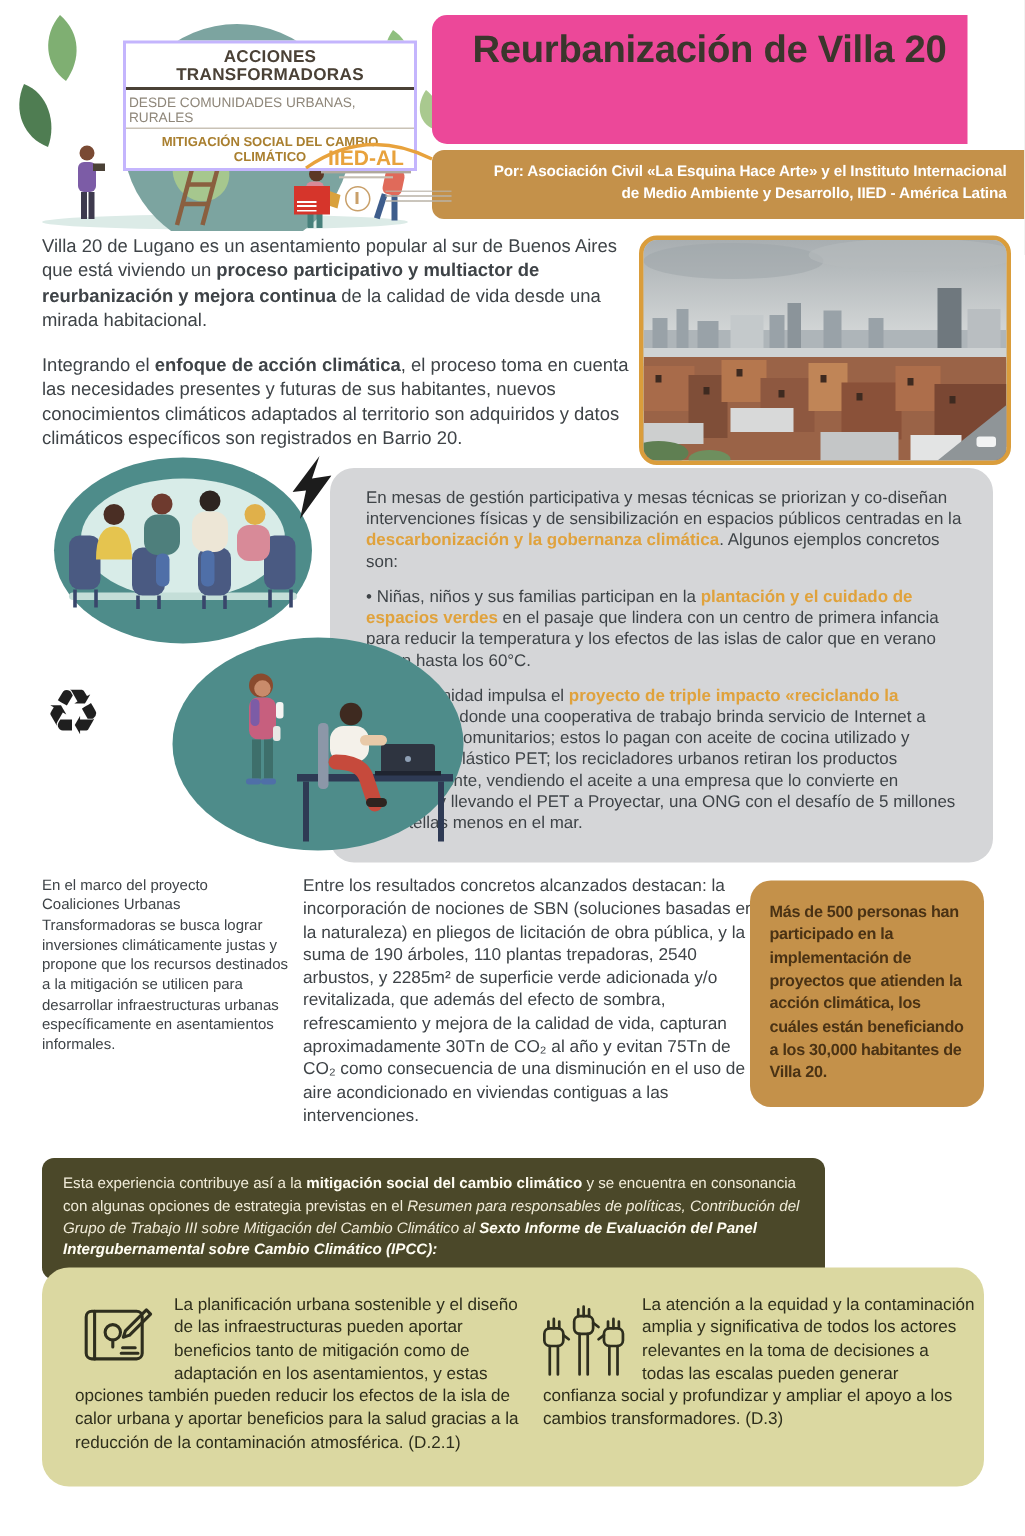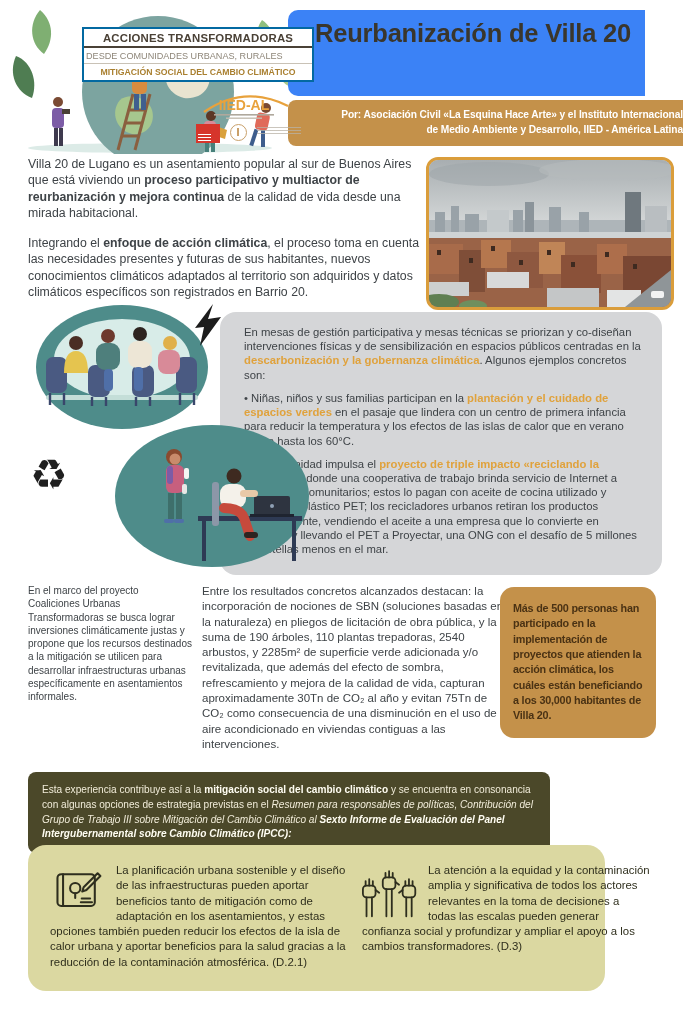--- a/index.html
+++ b/index.html
@@ -1,41 +1,41 @@
 <!DOCTYPE html>
 <html><head>
 <meta charset="utf-8">
 <style>
   html,body{margin:0;padding:0;background:#e9e9e9;}
   .page{position:relative;width:683px;height:1024px;background:#ffffff;overflow:hidden;
         font-family:"Liberation Sans","DejaVu Sans",sans-serif;color:#3E4347;margin:0 auto;}
 
   
   .hero{position:absolute;left:0;top:0;width:300px;height:154px;}
-  .badge{position:absolute;left:82px;top:27px;width:232px;background:#fff;border:2px solid #0369a1;box-sizing:border-box;z-index:4;}
+  .badge{position:absolute;left:82px;top:27px;width:196px;background:#fff;border:2px solid #c4b5fd;box-sizing:border-box;z-index:4;}
   .badge-title{font-size:11.4px;font-weight:bold;color:#4A4136;text-align:center;padding:3px 2px 2px;border-bottom:2px solid #4A4136;letter-spacing:.2px;}
   .badge-line{font-size:9.1px;color:#8E8679;padding:2.5px 2px;border-bottom:1px solid #C9C2B6;}
   .badge-line.second{border-bottom:1.5px solid #4A4136;}
   .badge-hl{font-size:8.7px;font-weight:bold;color:#A97F2F;text-align:center;padding:3px 1px;}
   .iied{position:absolute;left:188px;top:88px;width:112px;height:36px;z-index:4;}
   .plogos{position:absolute;left:196px;top:124px;display:flex;gap:10px;align-items:flex-start;z-index:4;}
   .plogo-red{width:24px;height:19px;background:#D6352B;position:relative;}
   .plogo-red i{position:absolute;left:2px;bottom:2px;width:13px;height:7px;
       background:repeating-linear-gradient(#fff 0 1.2px, transparent 1.2px 3px);}
   .plogo-tree{width:15px;height:15px;border-radius:50%;border:1.3px solid #C9A06A;position:relative;}
   .plogo-tree i{position:absolute;left:6px;top:3px;width:1.6px;height:8px;background:#C9A06A;}
   .plogo-text{width:44px;height:9px;margin-top:3px;opacity:.75;
       background:repeating-linear-gradient(#B9B2A6 0 1.1px, transparent 1.1px 3.2px);}
-  .title-box{position:absolute;left:288px;top:10px;width:357px;height:86px;background:#3b82f6;
+  .title-box{position:absolute;left:288px;top:10px;width:357px;height:86px;background:#ec4899;
       border-radius:10px 0 0 10px;box-sizing:border-box;padding:9px 14px 0 0;text-align:right;}
   .doc-title{font-size:25.5px;font-weight:bold;color:#3A362C;letter-spacing:-.2px;line-height:1.12;white-space:nowrap;}
   .doc-sub{font-size:18.5px;color:#fff;line-height:1.25;margin-top:3px;white-space:nowrap;}
   .byline-box{position:absolute;left:288px;top:100px;width:395px;height:46px;background:#C4914A;
       border-radius:8px 0 0 8px;box-sizing:border-box;display:flex;flex-direction:column;justify-content:center;
-      padding-right:0;text-align:right;color:#fff;font-weight:bold;font-size:10.2px;line-height:1.45;letter-spacing:-.1px;}
+      padding-right:12px;text-align:right;color:#fff;font-weight:bold;font-size:10.2px;line-height:1.45;letter-spacing:-.1px;}
   .byline-box div{white-space:nowrap;}
 
   
   .intro{position:absolute;left:28px;top:156px;width:394px;font-size:12.3px;line-height:1.34;}
   .intro p{margin:0 0 13px;}
   .photo{position:absolute;left:426px;top:157px;width:242px;height:147px;border:3px solid #DA9D3B;
       border-radius:12px;overflow:hidden;background:#C9CDCE;}
 
   
   .gray-panel{position:absolute;left:220px;top:312px;width:442px;min-height:252px;background:#D5D6D8;
@@ -57,21 +57,21 @@
       box-sizing:border-box;padding:14px 13px;font-size:10.8px;font-weight:bold;color:#4A3214;
       line-height:1.42;letter-spacing:-.2px;}
 
   
   .ipcc-band{position:absolute;left:28px;top:772px;width:522px;min-height:64px;background:#4B4829;border-radius:8px;
       box-sizing:border-box;padding:11px 14px;color:#F1ECD9;font-size:10.1px;line-height:1.47;}
   .ipcc-band b{color:#FFFDF2;}
   .ipcc-band .bi{font-style:italic;}
 
   
-  .khaki{position:absolute;left:28px;top:845px;width:577px;height:146px;background:#DBD8A1;border-radius:18px;}
+  .khaki{position:absolute;left:28px;top:845px;width:628px;height:146px;background:#DBD8A1;border-radius:18px;}
   .card{position:absolute;top:18px;font-size:11.4px;line-height:1.34;color:#2E2E1C;}
   .card1{left:22px;width:308px;}
   .card2{left:334px;width:288px;}
   .card-icon{float:left;width:56px;height:56px;margin:0 10px 2px 0;}
 </style>
 </head>
 <body>
 
 <div class="page">
 

